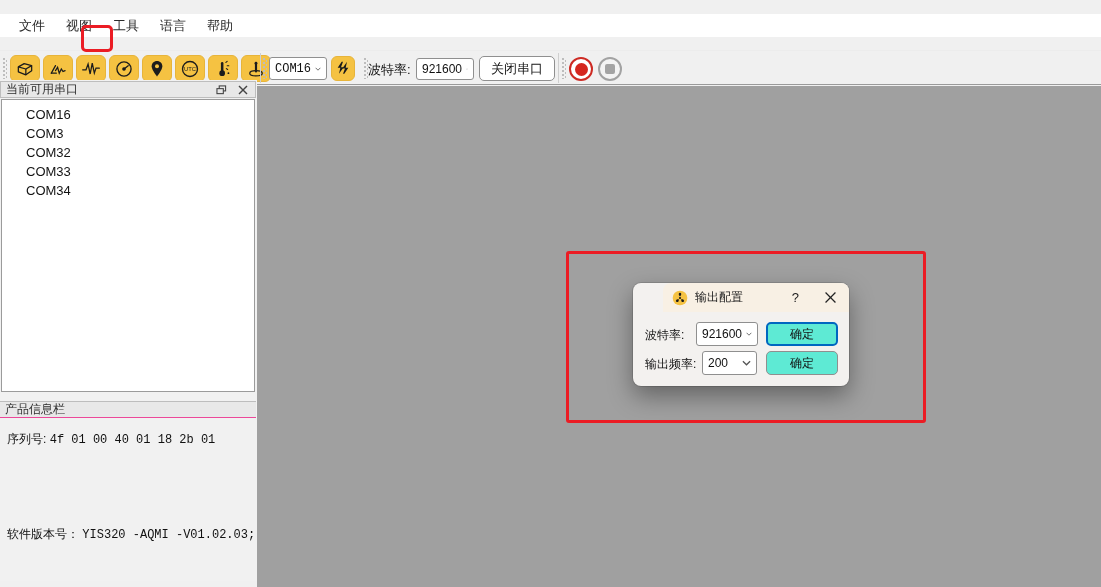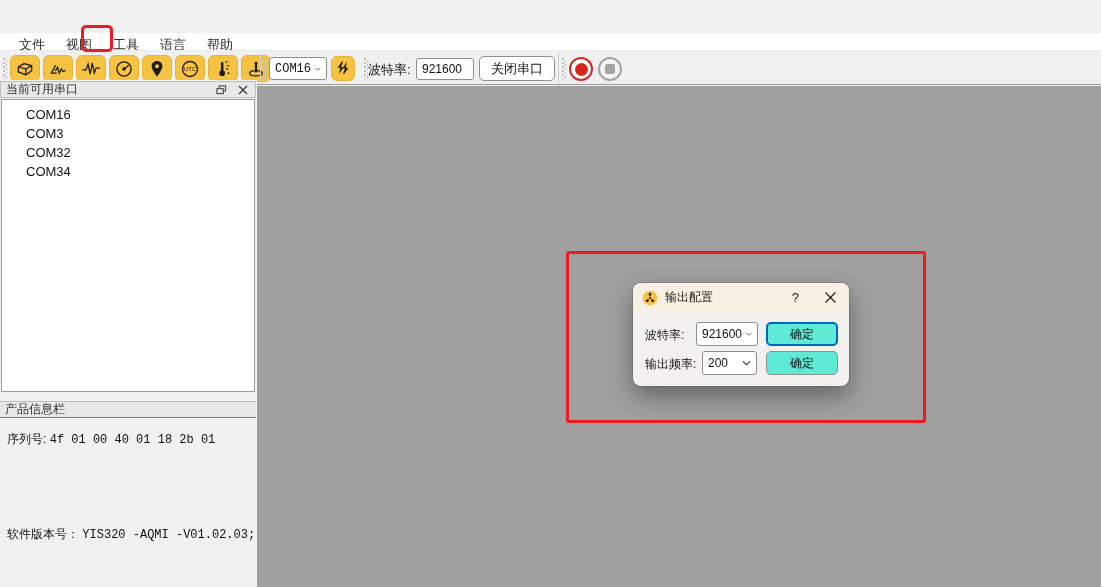--- a/index.html
+++ b/index.html
@@ -6,21 +6,21 @@
   html,body { width:1101px; height:587px; overflow:hidden; }
   body { font-family:"Liberation Sans", sans-serif; color:#1f1f1f; background:#f0f0f0; }
   .window { position:relative; width:1101px; height:587px; background:#f0f0f0; overflow:hidden; }
 
   
   .titlebar { position:absolute; left:0; top:0; width:100%; height:27px; background:#f1f1f1; display:flex; align-items:center; padding-left:8px; }
   .app-logo { width:17px; height:17px; flex:0 0 auto; }
   .titlebar .title { margin-left:8px; font-size:12px; color:#3a3a3a; }
 
   
-  .menubar { position:absolute; left:0; top:33px; width:100%; height:23px; background:#ffffff; display:flex; align-items:center; padding-left:10px;text-align:right; }
+  .menubar { position:absolute; left:0; top:14px; width:100%; height:23px; background:#ffffff; display:flex; align-items:center; padding-left:10px;text-align:right; }
   .menu-item { font-size:13px; color:#2b2b2b; padding:2px 9px; margin-right:3px; cursor:default; }
 
   
   .toolbar { position:absolute; left:0; top:50px; width:100%; height:35px; background:#f0f0f0; border-top:1px solid #ececec; border-bottom:1px solid #9a9a9a; }
   .grip { position:absolute; top:7px; height:21px; width:4px;
           background-image:repeating-linear-gradient(#bdbdbd 0 2px, transparent 2px 4px),repeating-linear-gradient(#bdbdbd 0 2px, transparent 2px 4px);
           background-size:2px 100%,2px 100%; background-position:0 0,3px 2px; background-repeat:no-repeat; }
   .tsep { position:absolute; top:2px; height:30px; width:1px; background:#cfcfcf; }
   .tool-btn { position:absolute; top:4px; width:30px; height:27px; background:#F5C242; border:1px solid #e7b43a; border-radius:6px; display:flex; align-items:center; justify-content:center; cursor:pointer; }
   .tool-btn svg { display:block; }
@@ -46,21 +46,21 @@
   .port-item { font-size:13px; color:#141414; padding-left:24px; height:19px; line-height:19px; cursor:pointer; }
   .info-bar { position:absolute; left:0; top:321px; width:256px; height:17px; background:#e8e8e8; border-top:1px solid #bdbdbd; border-bottom:1px solid #ec4899; display:flex; align-items:center; padding:0 5px; }
   .info-bar span { font-size:12px; color:#2e2e2e; }
   .info-row { position:absolute; left:7px; font-size:12px; color:#111; white-space:nowrap; }
   .mono { font-family:"Liberation Mono", monospace; font-size:12px; }
 
   
   .main { position:absolute; left:257px; top:86px; width:844px; height:501px; background:#A0A0A0; }
 
   
-  .dialog { position:absolute; left:633px; top:283px; width:216px; height:103px; background:#f3f1ef; border-radius:8px; box-shadow:0 10px 24px rgba(0,0,0,.38), 0 0 0 1px rgba(0,0,0,.12); }
+  .dialog { position:absolute; left:633px; top:283px; width:216px; height:103px; background:#f3f1ef; border-radius:8px; box-shadow:0 10px 24px rgba(0,0,0,.38), 0 0 0 1px rgba(0,0,0,.12);padding-left:30px; }
   .dialog-header { height:29px; background:#f8f0e4; border-radius:8px 8px 0 0; display:flex; align-items:center; padding:0 13px 0 9px; }
   .dialog-header .dlg-logo { width:16px; height:16px; }
   .dialog-header .dlg-title { font-size:12px; color:#1a1a1a; margin-left:7px; flex:1; }
   .dlg-help { font-size:13px; color:#222; cursor:pointer; padding:0 4px; }
   .dlg-close { margin-left:22px; cursor:pointer; display:flex; align-items:center; }
   .dlg-row { position:absolute; left:0; width:100%; height:24px; }
   .dlg-row .rlabel { position:absolute; left:12px; top:5px; font-size:12px; color:#111; }
   .dlg-combo { position:absolute; top:0; height:24px; font-size:12px; }
   .dlg-ok { position:absolute; left:133px; top:0; width:72px; height:24px; background:#5eead4; border:1px solid #8f8f8f; border-radius:5px; font-size:12px; color:#111; display:flex; align-items:center; justify-content:center; cursor:pointer; }
   .dlg-ok.focused { border:2px solid #0067C0; }
@@ -194,20 +194,21 @@
         <svg width="10" height="10" viewBox="0 0 10 10" stroke="#444" stroke-width="1.4">
             <line x1="1" y1="1" x2="9" y2="9"></line>
             <line x1="9" y1="1" x2="1" y2="9"></line>
           </svg>
       </span>
     </div>
     <div class="portlist">
       <div class="port-item">COM16</div>
       <div class="port-item">COM3</div>
       <div class="port-item">COM32</div>
+      <div class="port-item">COM33</div>
       <div class="port-item">COM34</div>
     </div>
     <div class="info-bar">
       <span>产品信息栏</span>
     </div>
     <div class="info-row" style="top:351px">
       <span>序列号:</span>
       <span class="mono">4f 01 00 40 01 18 2b 01</span>
     </div>
     <div class="info-row" style="top:446px">

